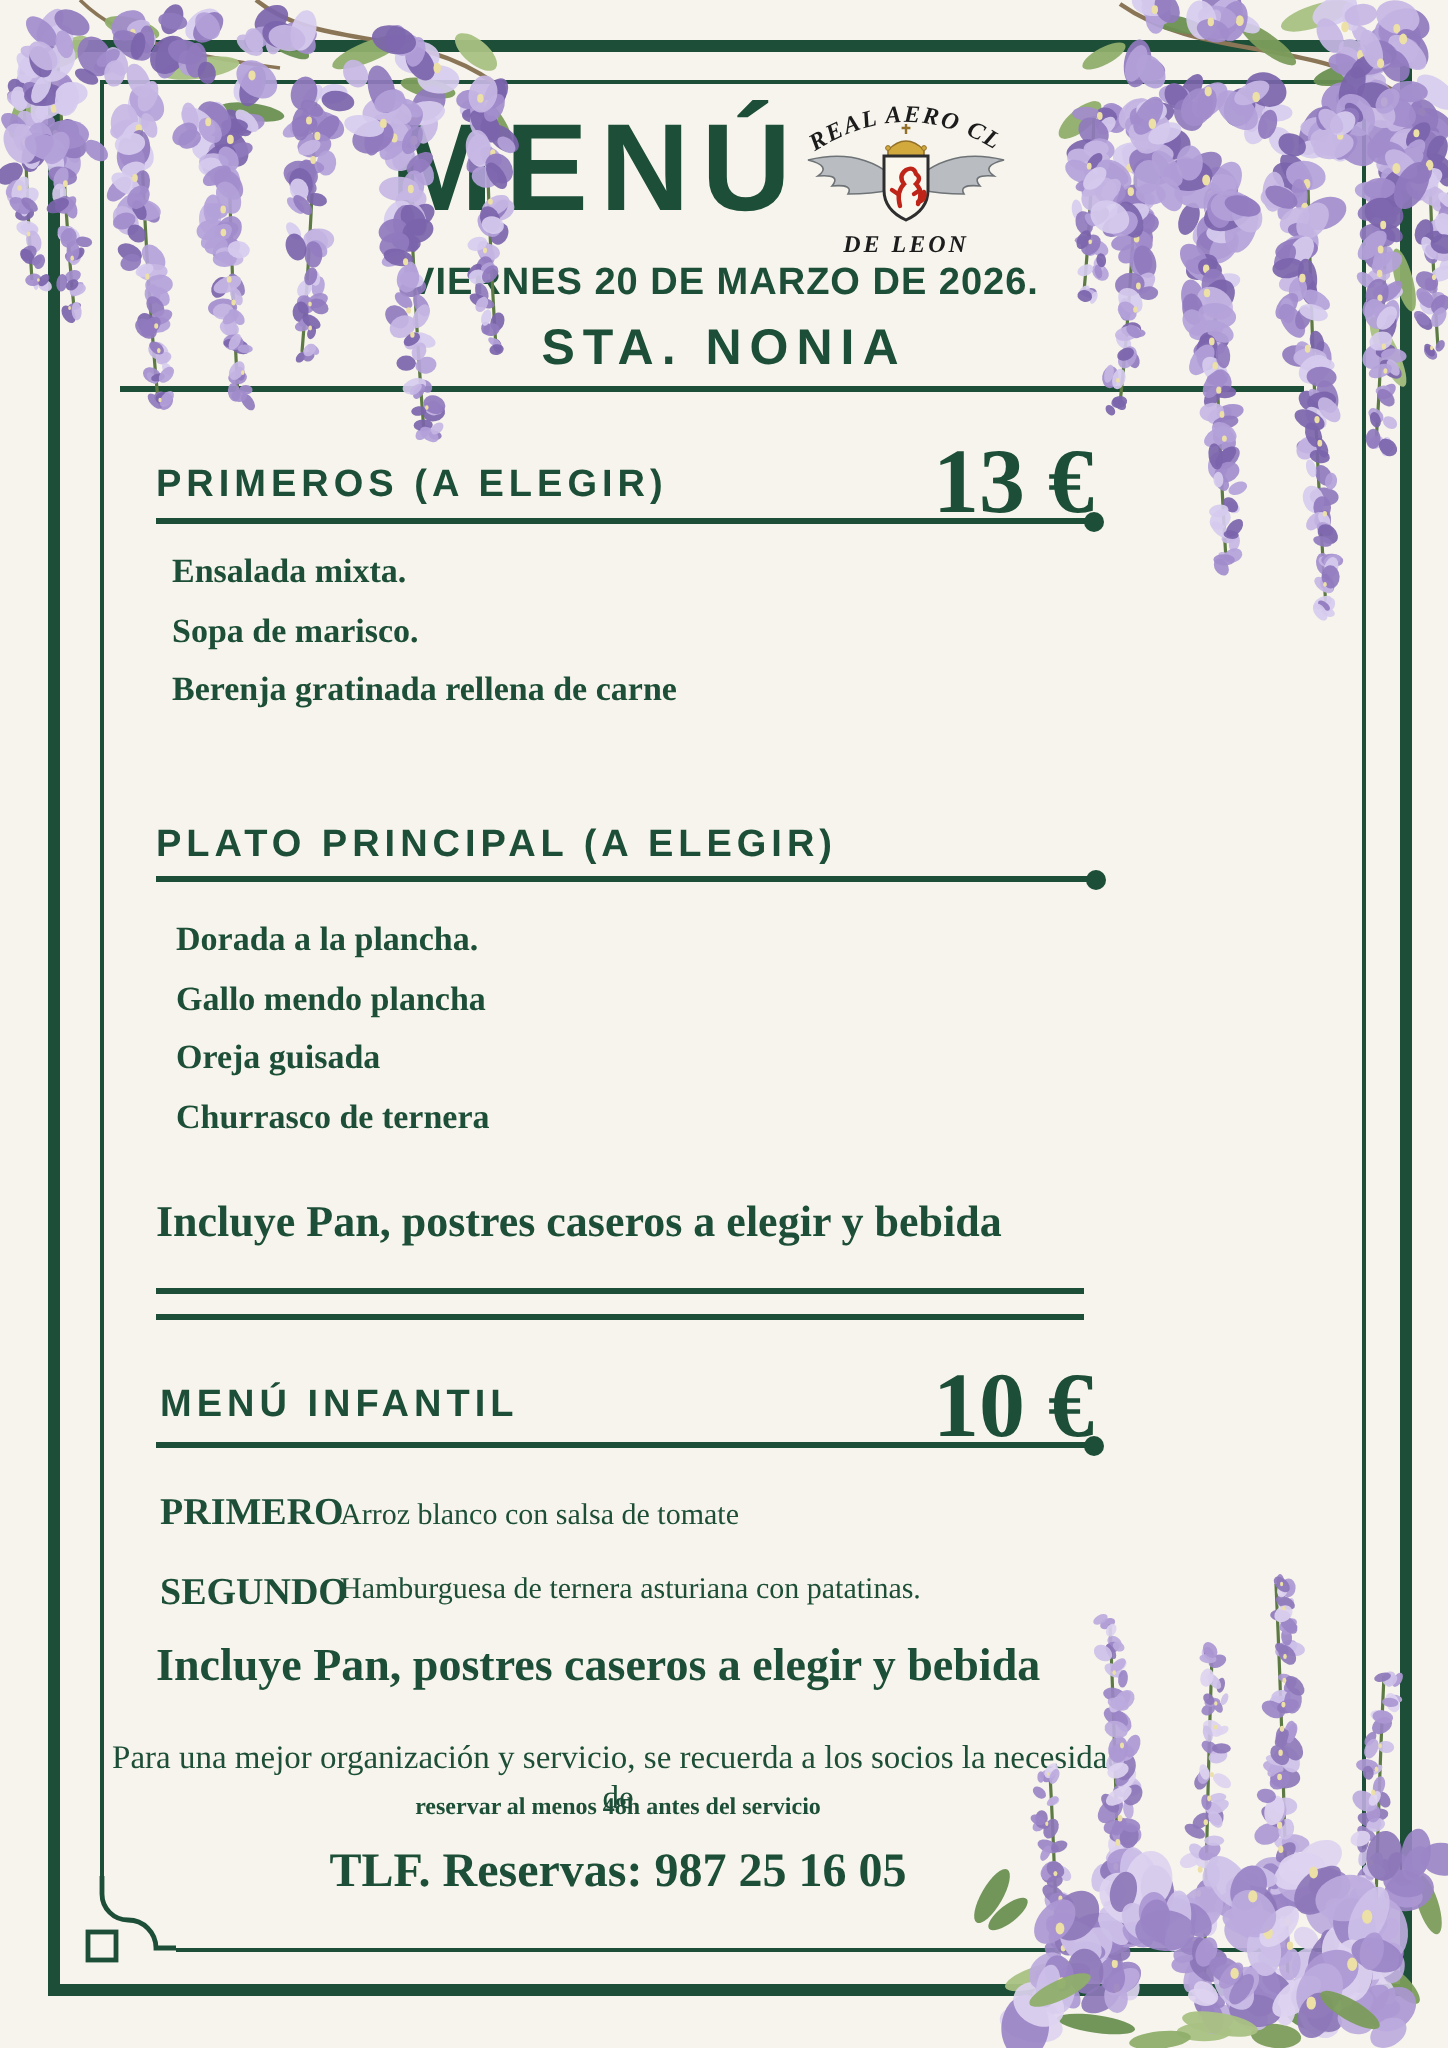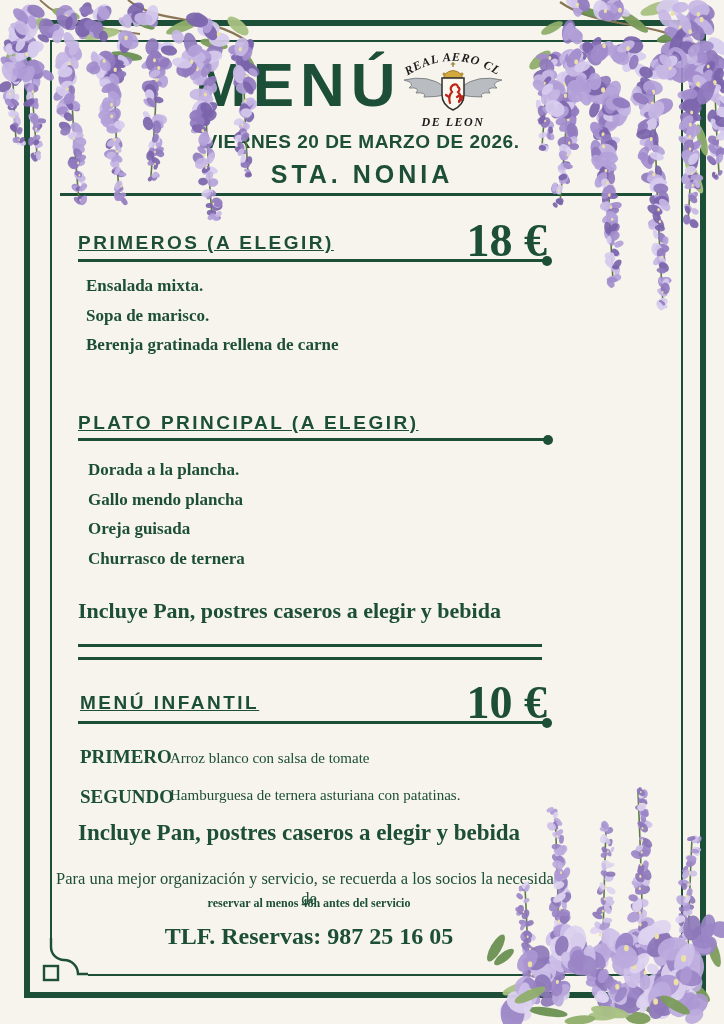--- a/index.html
+++ b/index.html
@@ -23,21 +23,21 @@
     background:var(--green);z-index:2;}
   
   .menu-title{position:absolute;left:195px;top:54px;z-index:2;
     font-size:62px;font-weight:bold;letter-spacing:6px;line-height:1;}
   .logo-box{position:absolute;left:392px;top:42px;width:122px;height:92px;z-index:2;}
   .date-line{position:absolute;left:0;width:724px;top:131px;text-align:center;z-index:2;
     font-size:19px;font-weight:bold;letter-spacing:0.5px;}
   .location-line{position:absolute;left:0;width:724px;top:160px;text-align:center;z-index:2;
     font-size:25px;font-weight:bold;letter-spacing:4px;}
   
-  .sec-heading{position:absolute;z-index:2;font-size:19px;font-weight:bold;letter-spacing:2.5px;text-decoration:underline;}
+  .sec-heading{position:absolute;z-index:2;font-size:19px;font-weight:bold;letter-spacing:2.5px;}
   .price{position:absolute;left:78px;width:469px;text-align:right;z-index:2;
     font-family:"Liberation Serif",serif;font-size:46px;font-weight:bold;line-height:1;}
   .rule{position:absolute;height:3px;background:var(--green);z-index:2;}
   .rule .dot{position:absolute;right:-5px;top:-3.5px;width:10px;height:10px;
     border-radius:50%;background:var(--green);}
   .item{position:absolute;z-index:2;font-family:"Liberation Serif",serif;
     font-size:17px;font-weight:bold;}
   .note{position:absolute;left:78px;z-index:2;font-family:"Liberation Serif",serif;
     font-size:22px;font-weight:bold;}
   .divider-line{position:absolute;left:78px;width:464px;height:2.5px;
@@ -103,21 +103,21 @@
         </g>
       </g>
       <text x="61" y="84" text-anchor="middle" font-family="Liberation Serif, serif" font-style="italic" font-weight="bold" font-size="12" letter-spacing="1.5" fill="#1c1c1c">DE LEON</text>
     </svg>
   </div>
 
   <div class="date-line">VIERNES 20 DE MARZO DE 2026.</div>
   <div class="location-line">STA. NONIA</div>
 
   <div class="sec-heading" style="left:78px;top:232px;">PRIMEROS (A ELEGIR)</div>
-  <div class="price" style="top:218px;">18 €</div>
+  <div class="price" style="top:218px;">13 €</div>
   <div class="rule" style="left:78px;top:259px;width:469px;">
       <span class="dot"></span>
     </div>
   <div class="item" style="left:86px;top:276px;">Ensalada mixta.</div>
   <div class="item" style="left:86px;top:306px;">Sopa de marisco.</div>
   <div class="item" style="left:86px;top:335px;">Berenja gratinada rellena de carne</div>
 
   <div class="sec-heading" style="left:78px;top:412px;">PLATO PRINCIPAL (A ELEGIR)</div>
   <div class="rule" style="left:78px;top:438px;width:470px;">
       <span class="dot"></span>

